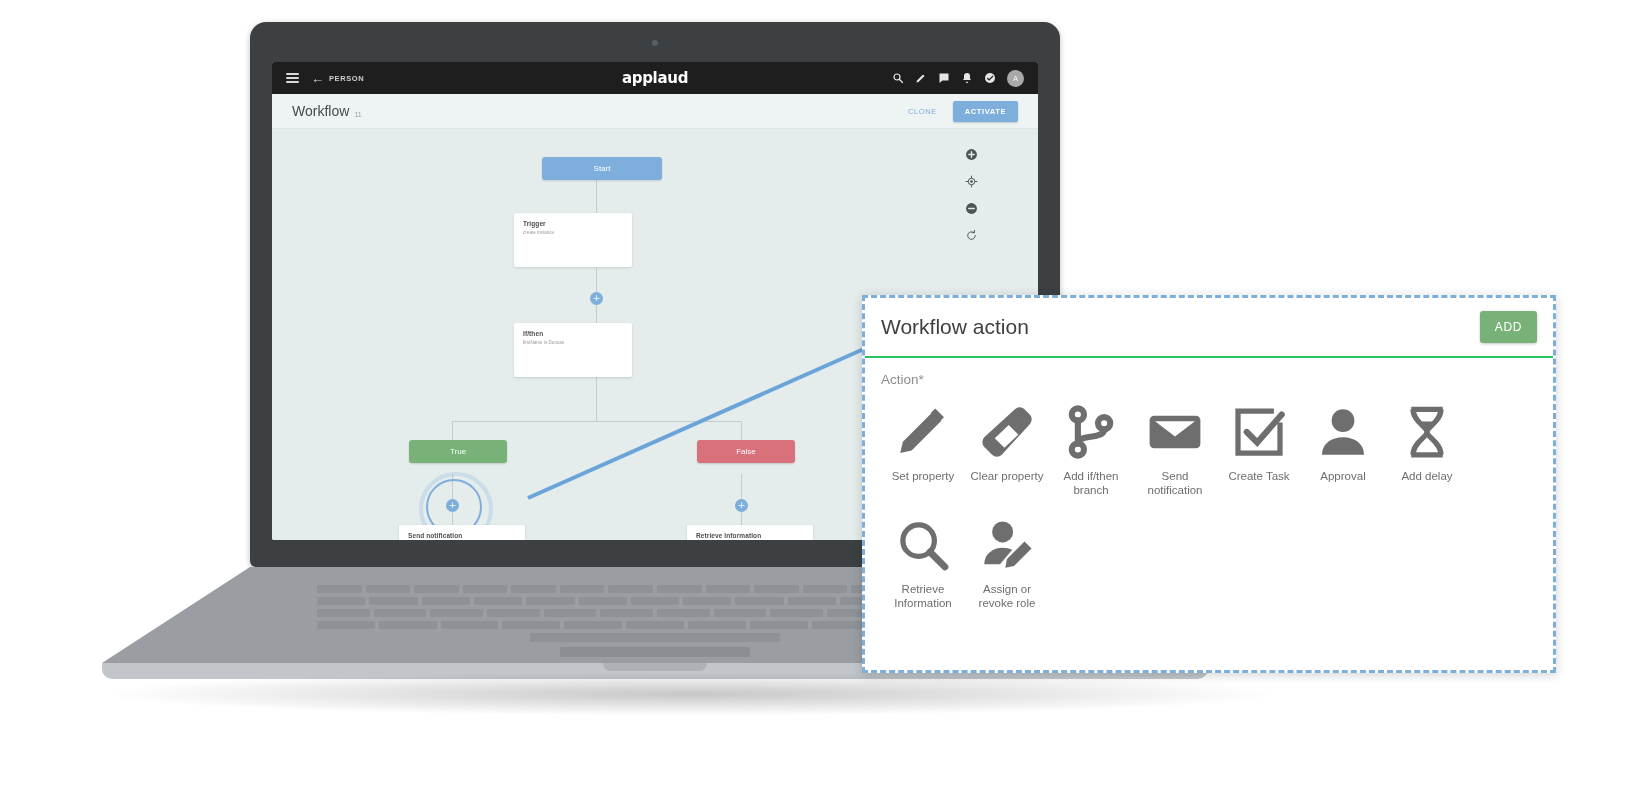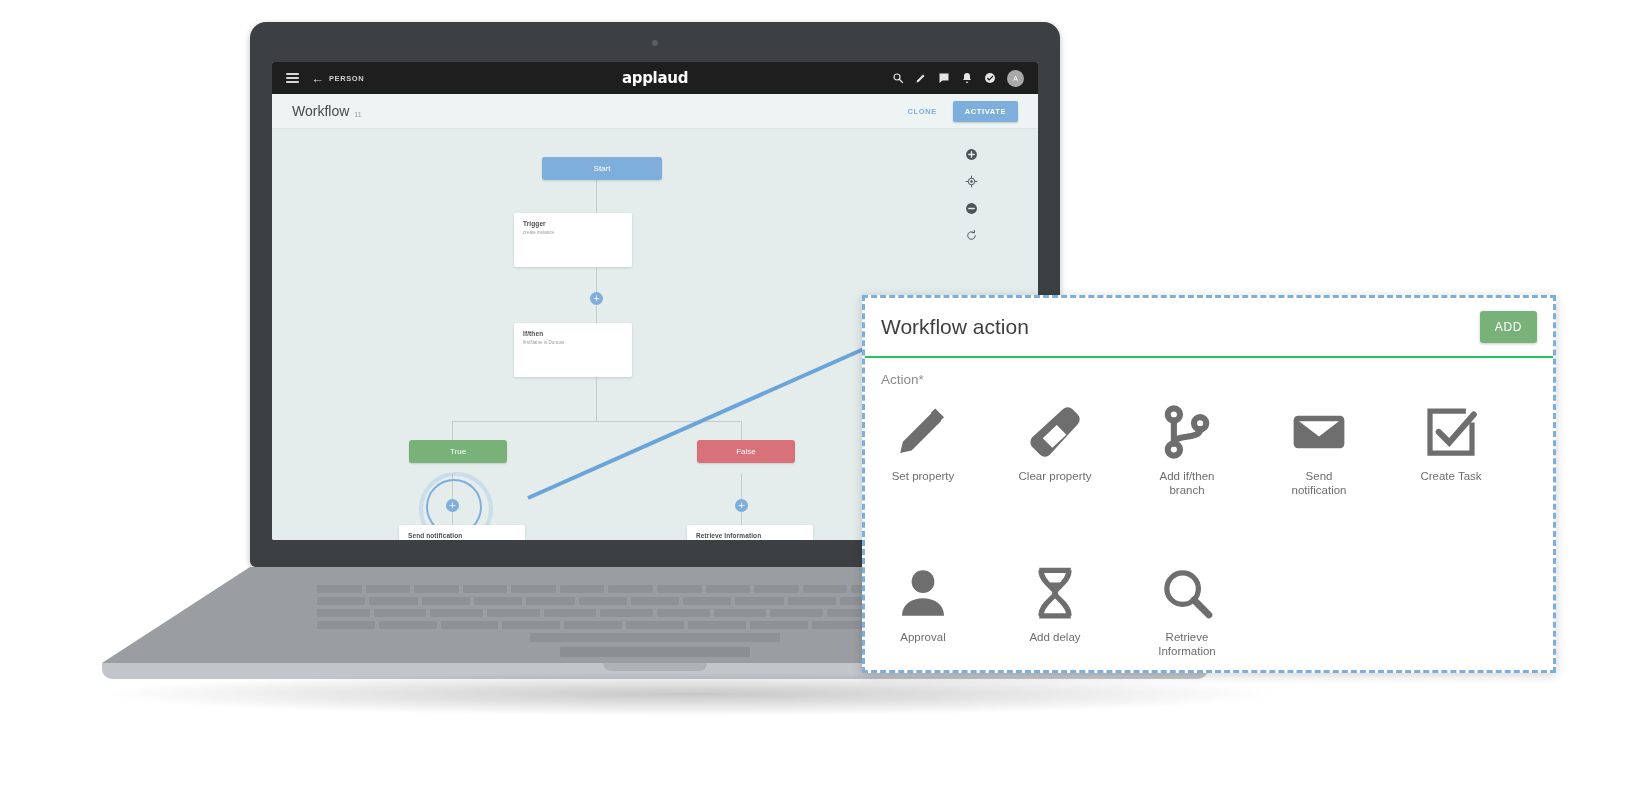--- a/index.html
+++ b/index.html
@@ -26,21 +26,21 @@
   .appbar .right{margin-left:auto;display:flex;align-items:center;gap:11px;z-index:2;}
   .ic{width:12px;height:12px;display:inline-block;color:#e6e6e6;}
   .ic svg{display:block;}
   .avatar{width:17px;height:17px;border-radius:50%;background:#a9a9a9;color:#fff;font-size:7px;display:flex;
           align-items:center;justify-content:center;}
 
   .titlebar{height:34px;background:#eef3f3;border-bottom:1px solid #dfe6e6;display:flex;align-items:center;padding:0 20px;}
   .wf-title{font-size:14px;color:#4a4a4a;}
   .wf-num{font-size:7px;color:#9aa0a0;margin-left:5px;vertical-align:-1px;}
   .titlebar .acts{margin-left:auto;display:flex;align-items:center;gap:16px;}
-  .clone{font-size:7.5px;color:#7eaedb;letter-spacing:.6px;font-weight:bold;}
+  .clone{font-size:7.5px;color:#7eaedb;letter-spacing:.6px;font-weight:normal;}
   .activate{background:#7eaedb;color:#fff;font-size:7.5px;letter-spacing:.6px;font-weight:bold;
             padding:6px 12px;border-radius:2px;box-shadow:0 1px 2px rgba(0,0,0,.18);}
 
   .canvas{position:relative;height:412px;background:#e4ecec;overflow:hidden;}
 
   .node{position:absolute;}
   .pill{border-radius:3px;color:#fff;font-size:8px;text-align:center;padding:7px 5px;box-shadow:0 1px 2px rgba(0,0,0,.14);}
   .card{background:#fff;border-radius:2px;box-shadow:0 1px 3px rgba(0,0,0,.13);padding:7px 9px;}
   .card .t{font-size:6.5px;color:#4d4d4d;font-weight:bold;letter-spacing:.1px;}
   .card .s{font-size:4.6px;color:#9b9b9b;margin-top:3px;}
@@ -73,21 +73,21 @@
 
   
   #dialog{position:absolute;left:862px;top:295px;width:688px;height:372px;background:#fff;
           border:3px dashed #7eaedb;box-shadow:0 2px 10px rgba(0,0,0,.18);}
   .dlg-head{height:58px;display:flex;align-items:center;padding:0 16px;border-bottom:2px solid #22c55e;}
   .dlg-title{font-size:21px;color:#3f3f3f;}
   .addbtn{margin-left:auto;background:#78b278;color:#fff;font-size:12px;letter-spacing:.6px;padding:9px 15px;
           border-radius:3px;box-shadow:0 1px 3px rgba(0,0,0,.22);}
   .dlg-body{padding:14px 16px 0 16px;}
   .field-label{font-size:13.5px;color:#8d8d8d;margin-bottom:14px;}
-  .grid{display:flex;flex-wrap:wrap;gap:48px;}
+  .grid{display:flex;flex-wrap:wrap;}
   .act{width:11.11%;min-width:84px;display:flex;flex-direction:column;align-items:center;margin-bottom:16px;}
   .act .glyph{height:62px;display:flex;align-items:center;justify-content:center;color:#6e6e6e;}
   .act .lbl{font-size:11.5px;color:#6e6e6e;text-align:center;line-height:1.25;margin-top:6px;max-width:86px;}
 </style>
 </head>
 <body>
 
 <div id="laptop">
 
   <div class="lid">
@@ -389,16 +389,26 @@
       <div class="act">
         <div class="glyph">
           <svg viewBox="0 0 64 64" width="56" height="56" fill="none" stroke="currentColor" stroke-width="6">
             <circle cx="27" cy="27" r="18"></circle>
               <line x1="40" y1="40" x2="57" y2="57" stroke-width="8" stroke-linecap="round"></line>
             </svg>
         </div>
         <div class="lbl">Retrieve Information</div>
       </div>
 
+      <div class="act">
+        <div class="glyph">
+          <svg viewBox="0 0 64 64" width="56" height="56" fill="currentColor">
+            <circle cx="27" cy="17" r="12"></circle>
+              <path d="M6 54c0-12 10-19 21-19 4 0 8 .8 11 2.3L24 54z"></path>
+            <path d="M32 48l20-20 8 8-20 20-10 2z"></path>
+            </svg>
+        </div>
+        <div class="lbl">Assign or revoke role</div>
+      </div>
 
     </div>
   </div>
 </div>
 
 </body></html>

